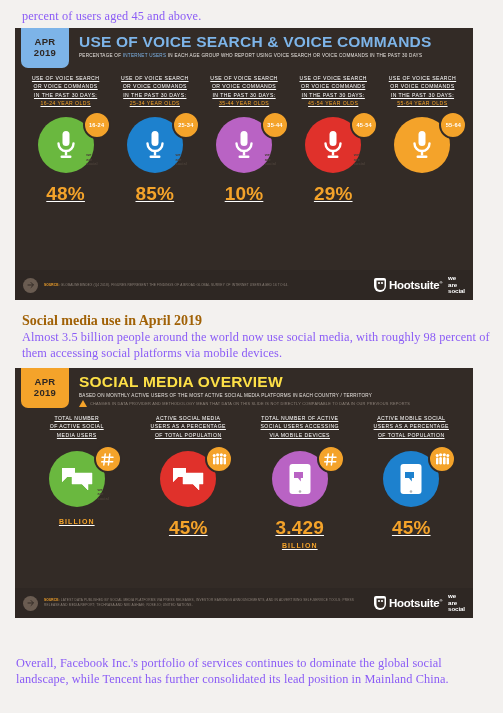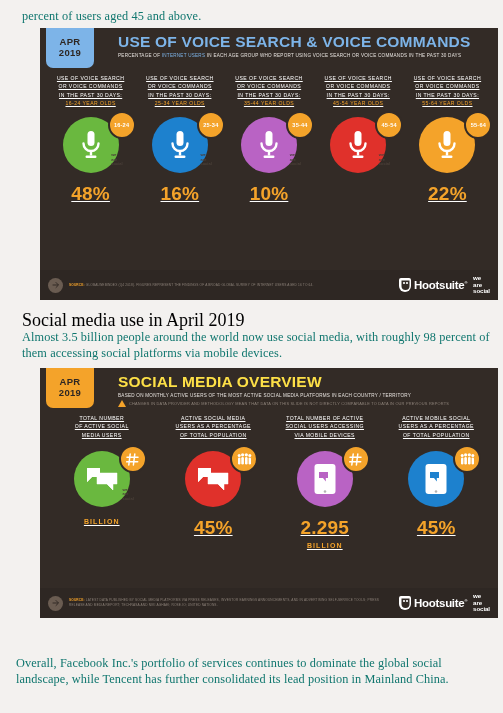--- a/index.html
+++ b/index.html
@@ -15,38 +15,38 @@
     width: 503px;
     height: 713px;
     background: #f3f1ef;
   }
 
   
   .prose {
     font-family: "Liberation Serif", serif;
     font-size: 12.3px;
     line-height: 16.2px;
-    color: #0f766e;
+    color: #8b5cf6;
     letter-spacing: 0.1px;
   }
   .prose-top { position: absolute; left: 22px; top: 8px; width: 468px; }
   .section-head {
     font-family: "Liberation Serif", serif;
-    font-weight: normal;
-    font-size: 18px;
-    color: #000000;
+    font-weight: bold;
+    font-size: 14px;
+    color: #a16207;
     line-height: 17px;
   }
   .mid-block { position: absolute; left: 22px; top: 312px; width: 468px; }
   .bottom-block { position: absolute; left: 16px; top: 622px; width: 470px; margin-top: 33px; }
 
   
   .info {
     position: absolute;
-    left: 40px;
+    left: 15px;
     width: 458px;
     background: #332b26;
     color: #fff;
     font-family: "Liberation Sans", sans-serif;
     overflow: hidden;
   }
   #info-voice { top: 28px; height: 272px; }
   #info-social { top: 368px; height: 250px; }
 
   
@@ -67,21 +67,21 @@
     font-size: 9.5px;
     line-height: 11px;
     letter-spacing: 0.3px;
     border-bottom-left-radius: 7px;
     border-bottom-right-radius: 7px;
     margin-left: 6px;
     padding-bottom: 2px;
   }
   #info-voice .date-badge { background: #7db4e8; }
   #info-social .date-badge { background: #f4a32a; }
-  .header-text { padding-left: 24px; padding-top: 5px; flex: 1; }
+  .header-text { padding-left: 10px; padding-top: 5px; flex: 1; }
   .info-title {
     font-size: 15.5px;
     font-weight: bold;
     letter-spacing: 0.2px;
     line-height: 17px;
   }
   #info-voice .info-title { color: #7db4e8; }
   #info-social .info-title { color: #fde047; }
   .info-sub {
     font-size: 4.6px;
@@ -295,21 +295,21 @@
               <svg width="24" height="30" viewBox="0 0 24 30">
                 <rect x="8.5" y="1" width="7" height="15" rx="3.5" fill="#fff"></rect>
                 <path d="M4.5 13.5a7.5 7.5 0 0 0 15 0" stroke="#fff" stroke-width="2.4" fill="none" stroke-linecap="round"></path>
                 <rect x="10.8" y="20.5" width="2.4" height="5" fill="#fff"></rect>
                 <rect x="6.5" y="25.5" width="11" height="2.4" rx="1.2" fill="#fff"></rect>
               </svg>
               <div class="badge">25-34</div>
               <div class="wis">we<br>are<br>social</div>
             </div>
           </div>
-          <div class="value">16%</div>
+          <div class="value">85%</div>
         </div>
         <div class="col">
           <div class="col-label"><span>USE OF VOICE SEARCH</span><br><span>OR VOICE COMMANDS</span><br><span>IN THE PAST 30 DAYS:</span><span class="age">35-44 YEAR OLDS</span></div>
           <div class="cluster">
             <div class="bubble" style="background:#b963c4">
               <svg width="24" height="30" viewBox="0 0 24 30">
                 <rect x="8.5" y="1" width="7" height="15" rx="3.5" fill="#fff"></rect>
                 <path d="M4.5 13.5a7.5 7.5 0 0 0 15 0" stroke="#fff" stroke-width="2.4" fill="none" stroke-linecap="round"></path>
                 <rect x="10.8" y="20.5" width="2.4" height="5" fill="#fff"></rect>
                 <rect x="6.5" y="25.5" width="11" height="2.4" rx="1.2" fill="#fff"></rect>
@@ -327,35 +327,35 @@
               <svg width="24" height="30" viewBox="0 0 24 30">
                 <rect x="8.5" y="1" width="7" height="15" rx="3.5" fill="#fff"></rect>
                 <path d="M4.5 13.5a7.5 7.5 0 0 0 15 0" stroke="#fff" stroke-width="2.4" fill="none" stroke-linecap="round"></path>
                 <rect x="10.8" y="20.5" width="2.4" height="5" fill="#fff"></rect>
                 <rect x="6.5" y="25.5" width="11" height="2.4" rx="1.2" fill="#fff"></rect>
               </svg>
               <div class="badge">45-54</div>
               <div class="wis">we<br>are<br>social</div>
             </div>
           </div>
+          <div class="value">29%</div>
         </div>
         <div class="col">
           <div class="col-label"><span>USE OF VOICE SEARCH</span><br><span>OR VOICE COMMANDS</span><br><span>IN THE PAST 30 DAYS:</span><span class="age">55-64 YEAR OLDS</span></div>
           <div class="cluster">
             <div class="bubble" style="background:#f4a32a">
               <svg width="24" height="30" viewBox="0 0 24 30">
                 <rect x="8.5" y="1" width="7" height="15" rx="3.5" fill="#fff"></rect>
                 <path d="M4.5 13.5a7.5 7.5 0 0 0 15 0" stroke="#fff" stroke-width="2.4" fill="none" stroke-linecap="round"></path>
                 <rect x="10.8" y="20.5" width="2.4" height="5" fill="#fff"></rect>
                 <rect x="6.5" y="25.5" width="11" height="2.4" rx="1.2" fill="#fff"></rect>
               </svg>
               <div class="badge">55-64</div>
             </div>
           </div>
-          <div class="value">22%</div>
         </div>
       </div>
 
     <div class="info-footer">
       <div class="footer-circle">
         <svg width="8" height="8" viewBox="0 0 8 8">
             <path d="M1 4h5M4 1.5L6.5 4 4 6.5" stroke="#332b26" stroke-width="1" fill="none" stroke-linecap="round" stroke-linejoin="round"></path>
           </svg>
       </div>
       <div class="source-text">
@@ -461,21 +461,21 @@
               <svg class="mobile-inner" width="24" height="32" viewBox="0 0 24 32" style="position:absolute;left:50%;top:50%;transform:translate(-50%,-50%);">
                 <path d="M6 9h9v6h-2.2v3.4L10 15H6V9z" fill="#b963c4"></path>
               </svg>
               <div class="badge">
                 <svg width="13" height="13" viewBox="0 0 13 13">
                   <path d="M4.2 1L2.8 12M8.8 1L7.4 12M1 4.2h11M0.7 8.8h11" stroke="#fff" stroke-width="1.5" stroke-linecap="round"></path>
                 </svg>
               </div>
             </div>
           </div>
-          <div class="value">2.295</div>
+          <div class="value">3.429</div>
           <div class="unit">BILLION</div>
         </div>
         <div class="col">
           <div class="col-label"><span>ACTIVE MOBILE SOCIAL</span><br><span>USERS AS A PERCENTAGE</span><br><span>OF TOTAL POPULATION</span></div>
           <div class="cluster">
             <div class="bubble" style="background:#1d81ce">
               <svg width="24" height="32" viewBox="0 0 24 32">
                 <rect x="1.5" y="1" width="21" height="30" rx="3" fill="#fff"></rect>
                 <rect x="4" y="5" width="16" height="21" fill="none"></rect>
                 <circle cx="12" cy="28.5" r="1.3" fill="#b4b4b4"></circle>

